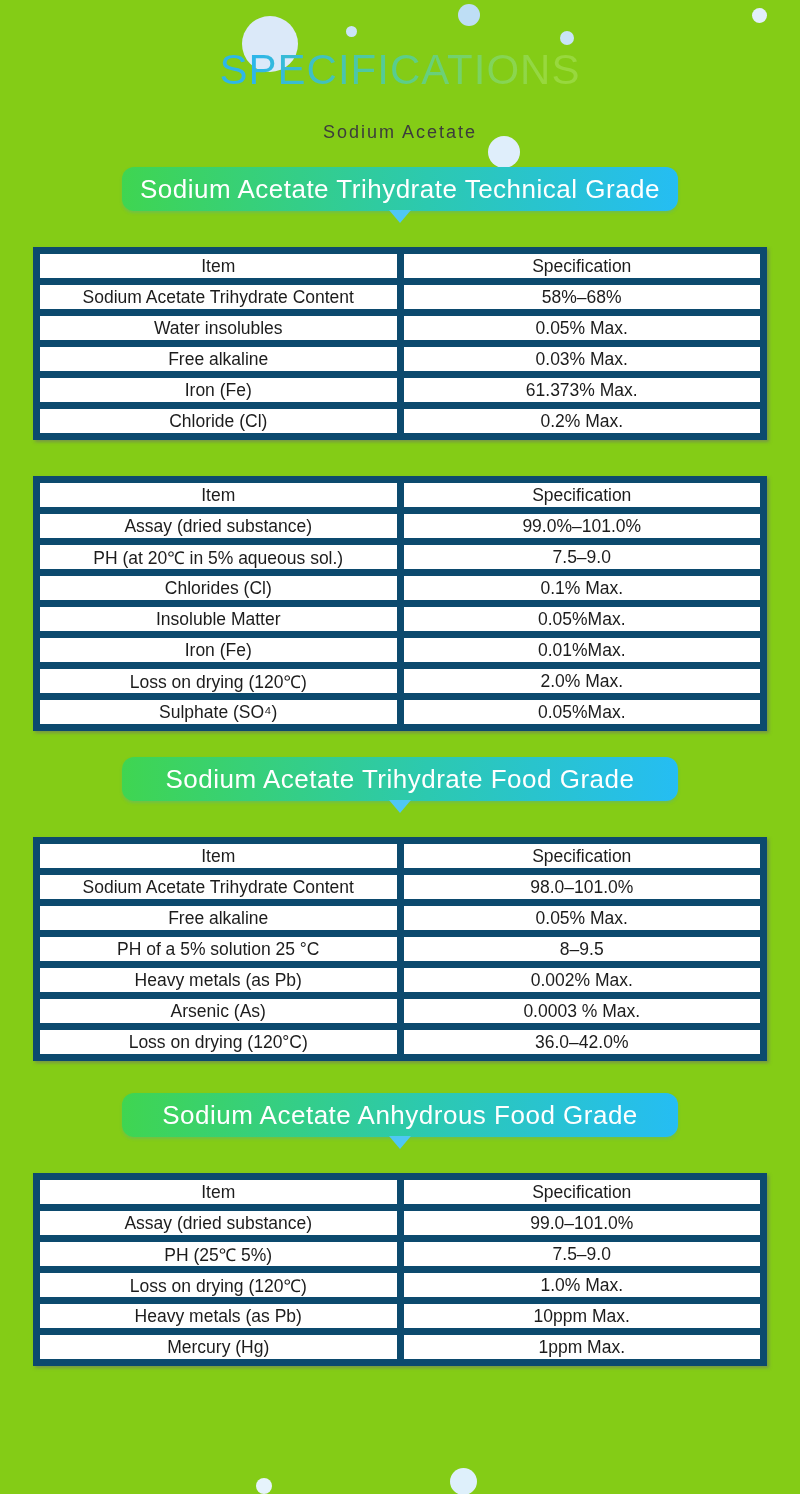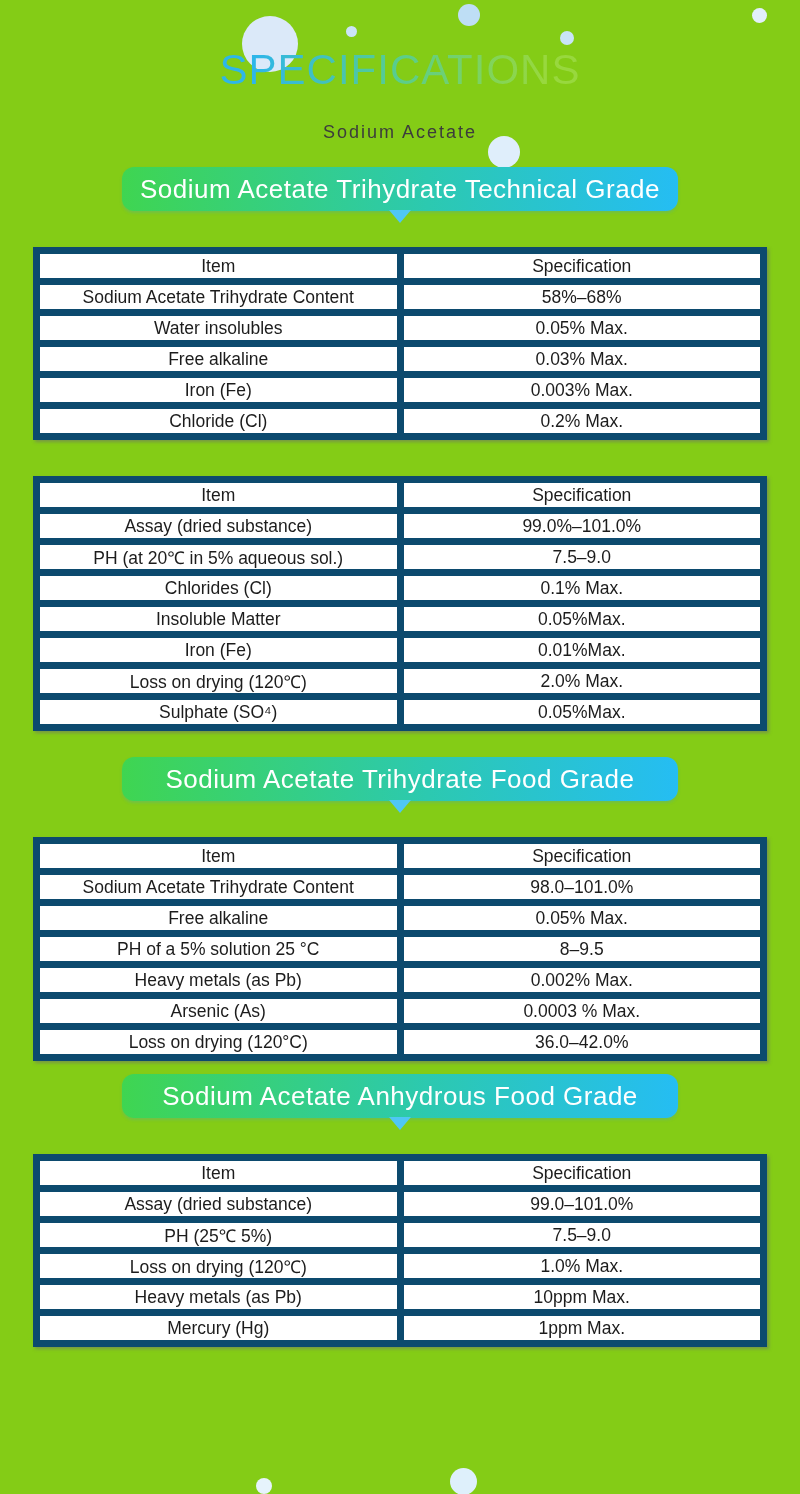--- a/index.html
+++ b/index.html
@@ -28,21 +28,21 @@
     -webkit-background-clip:text; background-clip:text;
     -webkit-text-fill-color:transparent; color:transparent;
   }
   .subtitle {
     margin-top:28px; text-align:center;
     font-size:18px; font-weight:400; letter-spacing:2px; color:#3c3c3c;
   }
 
   .banner-wrap { position:relative; width:556px; margin:26px auto 0; height:44px;border-radius:11px; }
   .section-first .banner-wrap { margin-top:24px; }
-  .section-last  .banner-wrap { margin-top:13px; }
+  .section-last  .banner-wrap { margin-top:32px; }
   .banner {
     height:44px; border-radius:12px; text-align:center;
     background:linear-gradient(90deg,#3fd551 0%, #2cc9b0 55%, #25bdf3 100%);
     color:#ffffff; font-size:26px; font-weight:400; line-height:44px; letter-spacing:0.5px;
     box-shadow:0 2px 3px rgba(60,160,220,0.25);
   }
   .banner-arrow {
     position:absolute; left:50%; top:43px; transform:translateX(-50%);
     width:0; height:0;
     border-left:11px solid transparent; border-right:11px solid transparent;
@@ -99,21 +99,21 @@
           <tr>
             <td>Water insolubles</td>
             <td>0.05% Max.</td>
           </tr>
           <tr>
             <td>Free alkaline</td>
             <td>0.03% Max.</td>
           </tr>
           <tr>
             <td>Iron (Fe)</td>
-            <td>0.003% Max.</td>
+            <td>61.373% Max.</td>
           </tr>
           <tr>
             <td>Chloride (Cl)</td>
             <td>0.2% Max.</td>
           </tr>
         </tbody>
       </table>
     </section>
 
     <section class="section">

